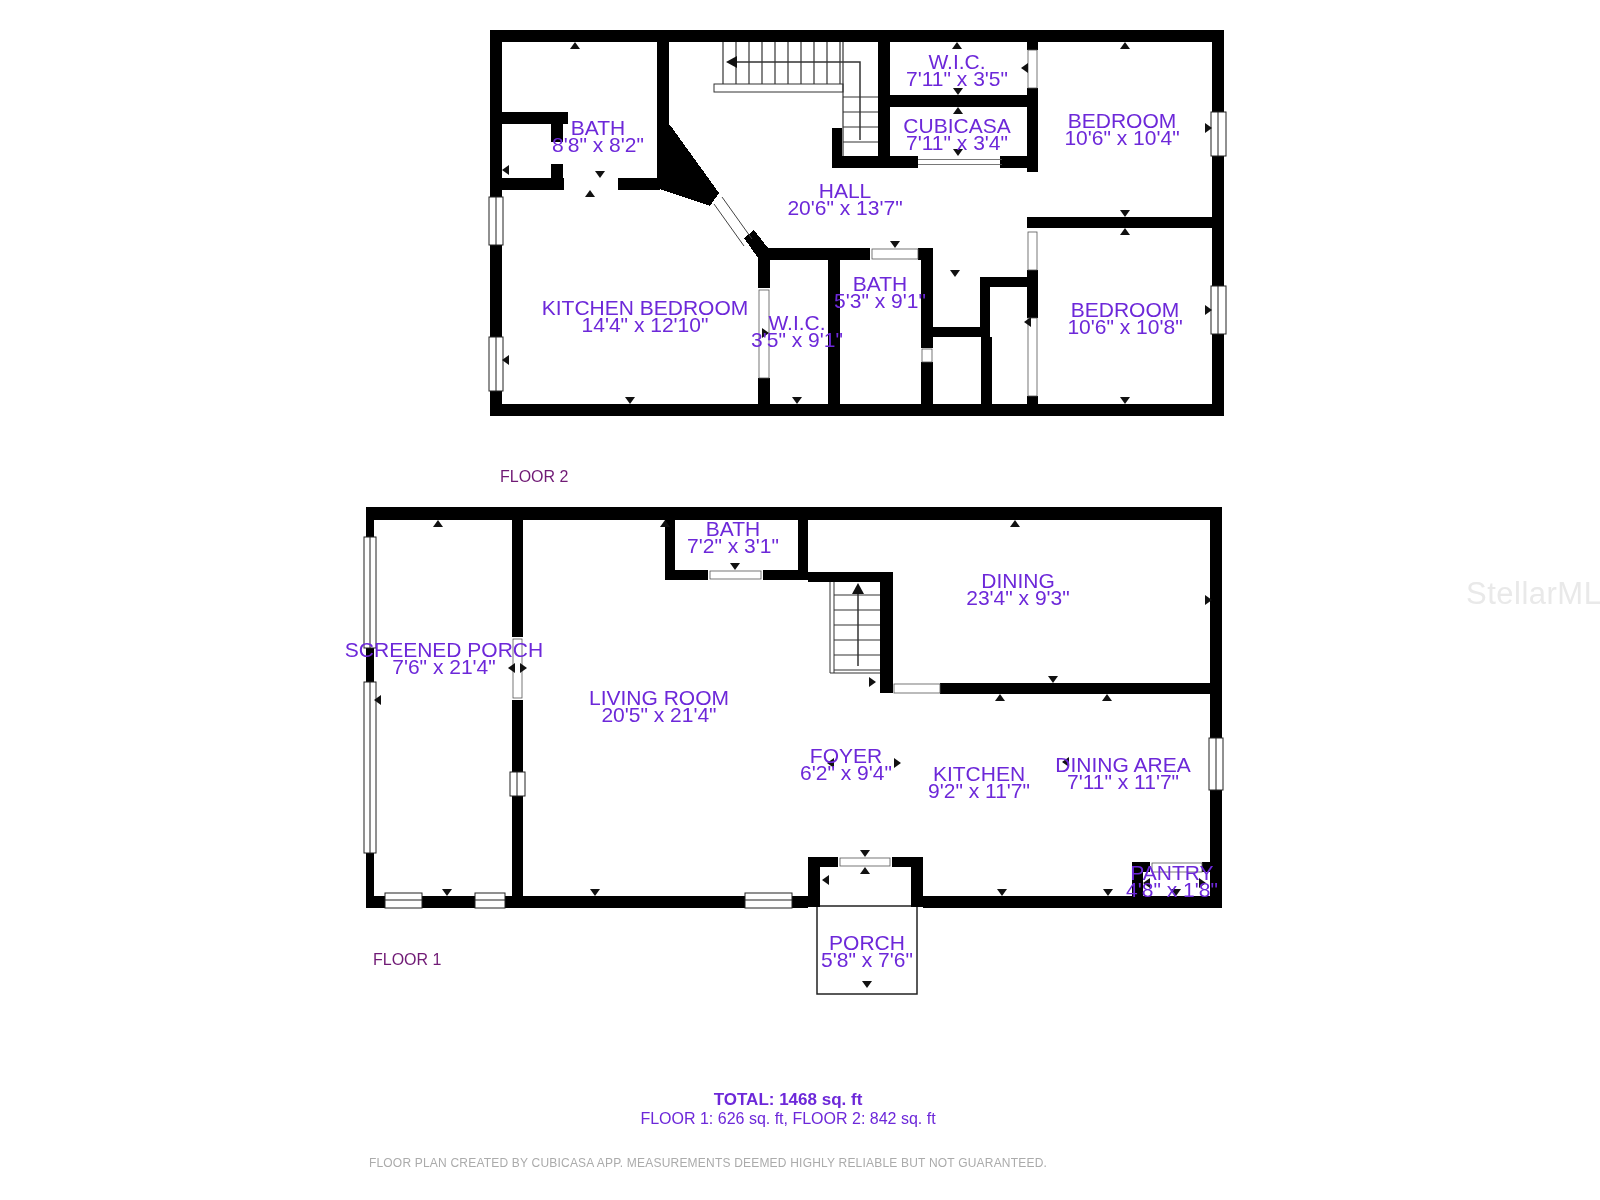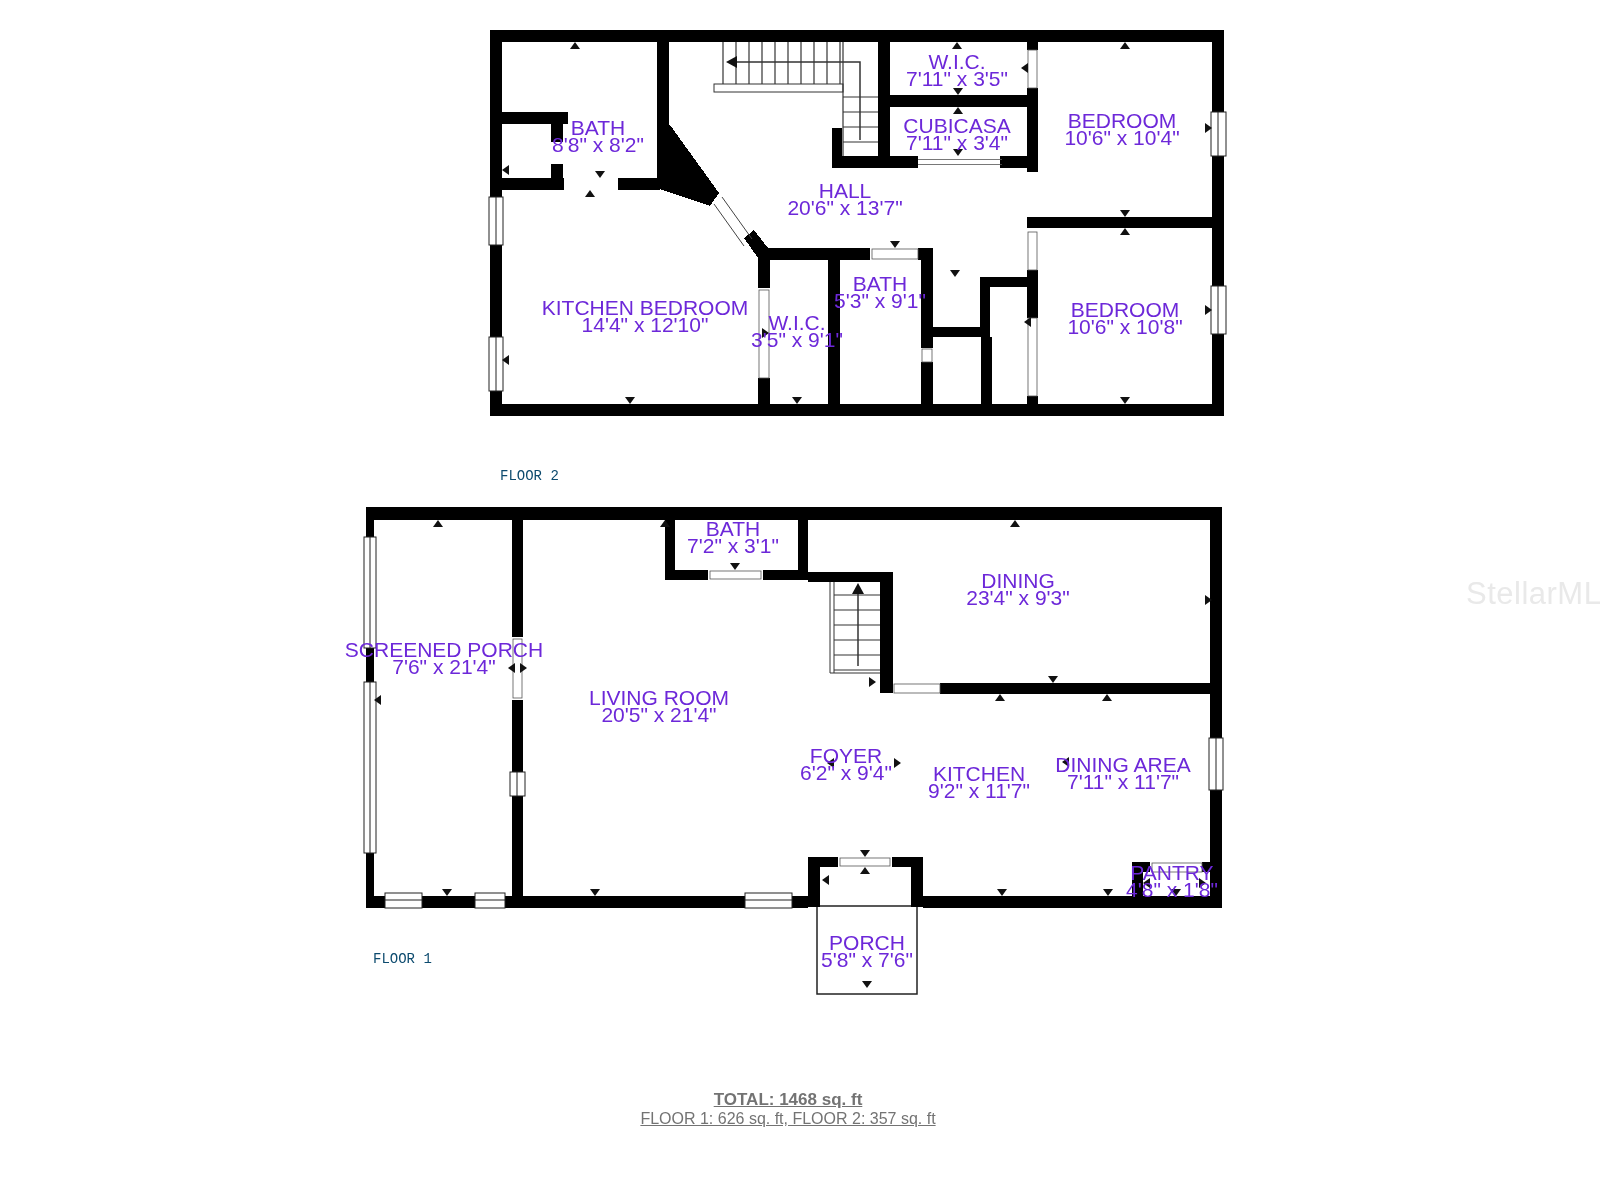--- a/index.html
+++ b/index.html
@@ -1,22 +1,22 @@
 <!DOCTYPE html>
 <html><head>
 <meta charset="utf-8">
 <style>
   html,body{margin:0;padding:0;background:#ffffff;}
   #canvas{position:relative;width:1600px;height:1200px;background:#fff;overflow:hidden;
           font-family:"Liberation Sans",sans-serif;}
   svg{position:absolute;left:0;top:0;}
   .lbl{position:absolute;transform:translateX(-50%);text-align:center;
        font-size:21px;line-height:16.5px;color:#6d28d9;white-space:nowrap;}
-  .floor-title{position:absolute;font-size:14px;color:#0c4a6e;white-space:nowrap;font-family:Liberation Mono, monospace;}
-  .sum{position:absolute;transform:translateX(-50%);white-space:nowrap;color:#737373;text-decoration:underline;}
+  .floor-title{position:absolute;font-size:16px;color:#701a75;white-space:nowrap;}
+  .sum{position:absolute;transform:translateX(-50%);white-space:nowrap;color:#6d28d9;}
   .sum-total{font-size:17px;font-weight:bold;}
   .sum-line{font-size:16px;}
   .footer-note{position:absolute;transform:translateX(-50%);white-space:nowrap;
                font-size:12px;color:#ababab;letter-spacing:.2px;}
   .watermark{position:absolute;font-size:31px;color:#e9e9e9;font-weight:400;letter-spacing:.5px;}
 </style>
 </head>
 <body>
 
 <div id="canvas">
@@ -322,14 +322,15 @@
     <div>PORCH</div>
     <div>5'8" x 7'6"</div>
   </div>
 
   <div class="floor-title" style="left:500px;top:468px">FLOOR 2</div>
   <div class="floor-title" style="left:373px;top:951px">FLOOR 1</div>
 
   <div class="watermark" style="left:1466px;top:576px">StellarMLS</div>
 
   <div class="sum sum-total" style="left:788px;top:1090px">TOTAL: 1468 sq. ft</div>
-  <div class="sum sum-line" style="left:788px;top:1110px">FLOOR 1: 626 sq. ft, FLOOR 2: 357 sq. ft</div>
+  <div class="sum sum-line" style="left:788px;top:1110px">FLOOR 1: 626 sq. ft, FLOOR 2: 842 sq. ft</div>
+  <div class="footer-note" style="left:708px;top:1156px">FLOOR PLAN CREATED BY CUBICASA APP. MEASUREMENTS DEEMED HIGHLY RELIABLE BUT NOT GUARANTEED.</div>
 </div>
 
 </body></html>

